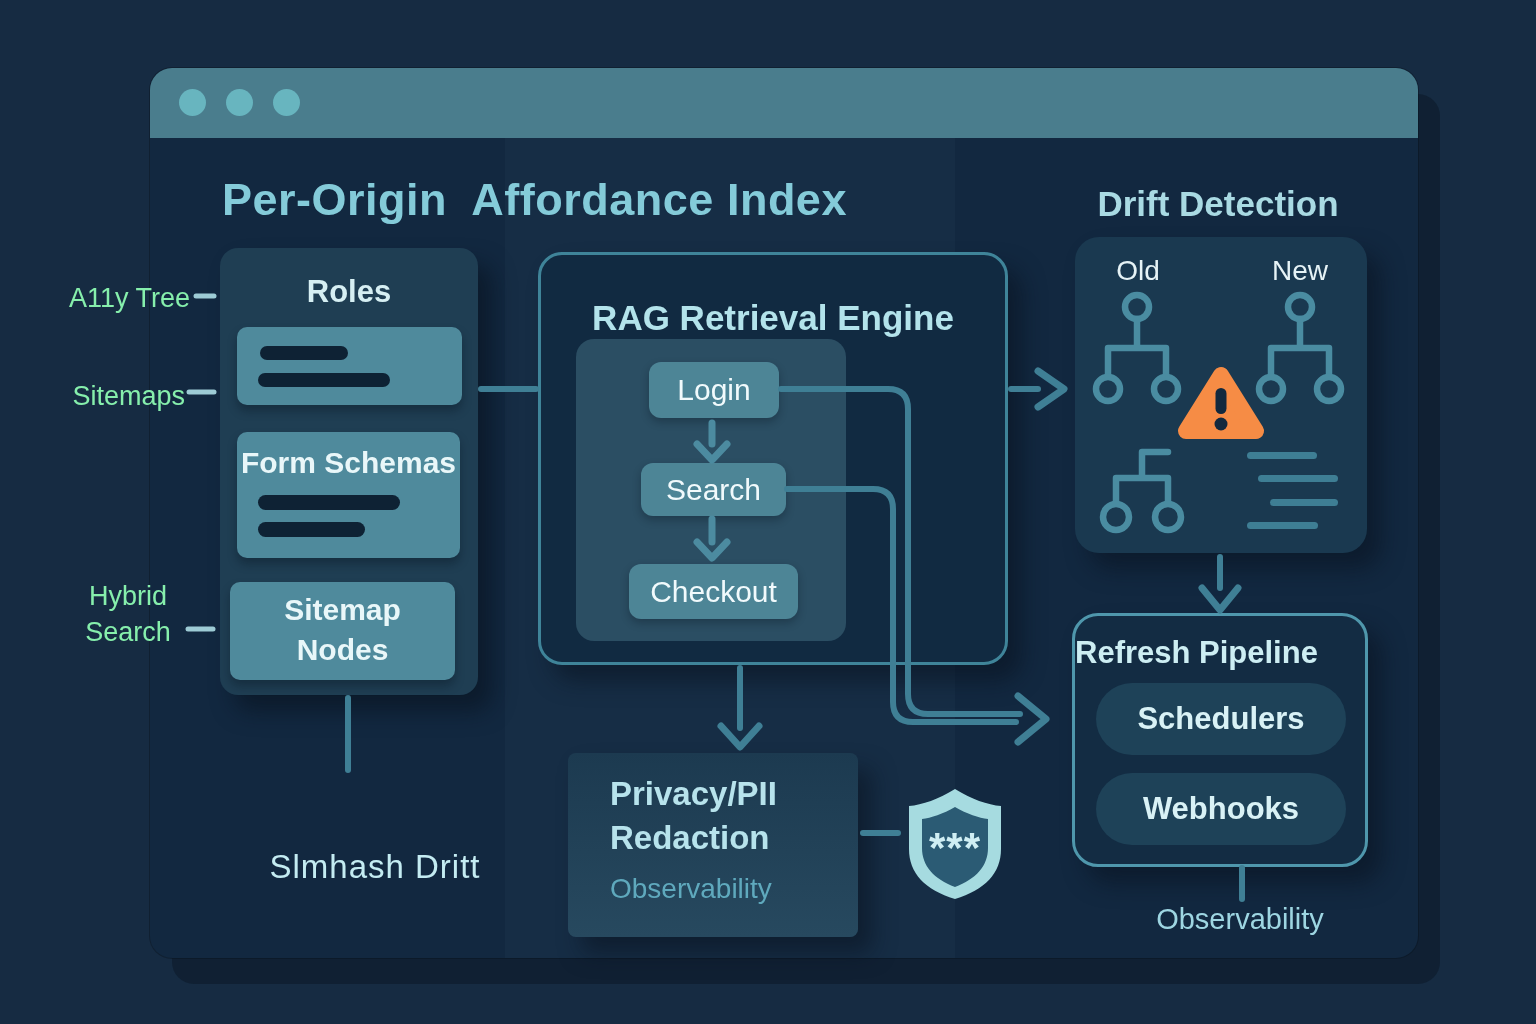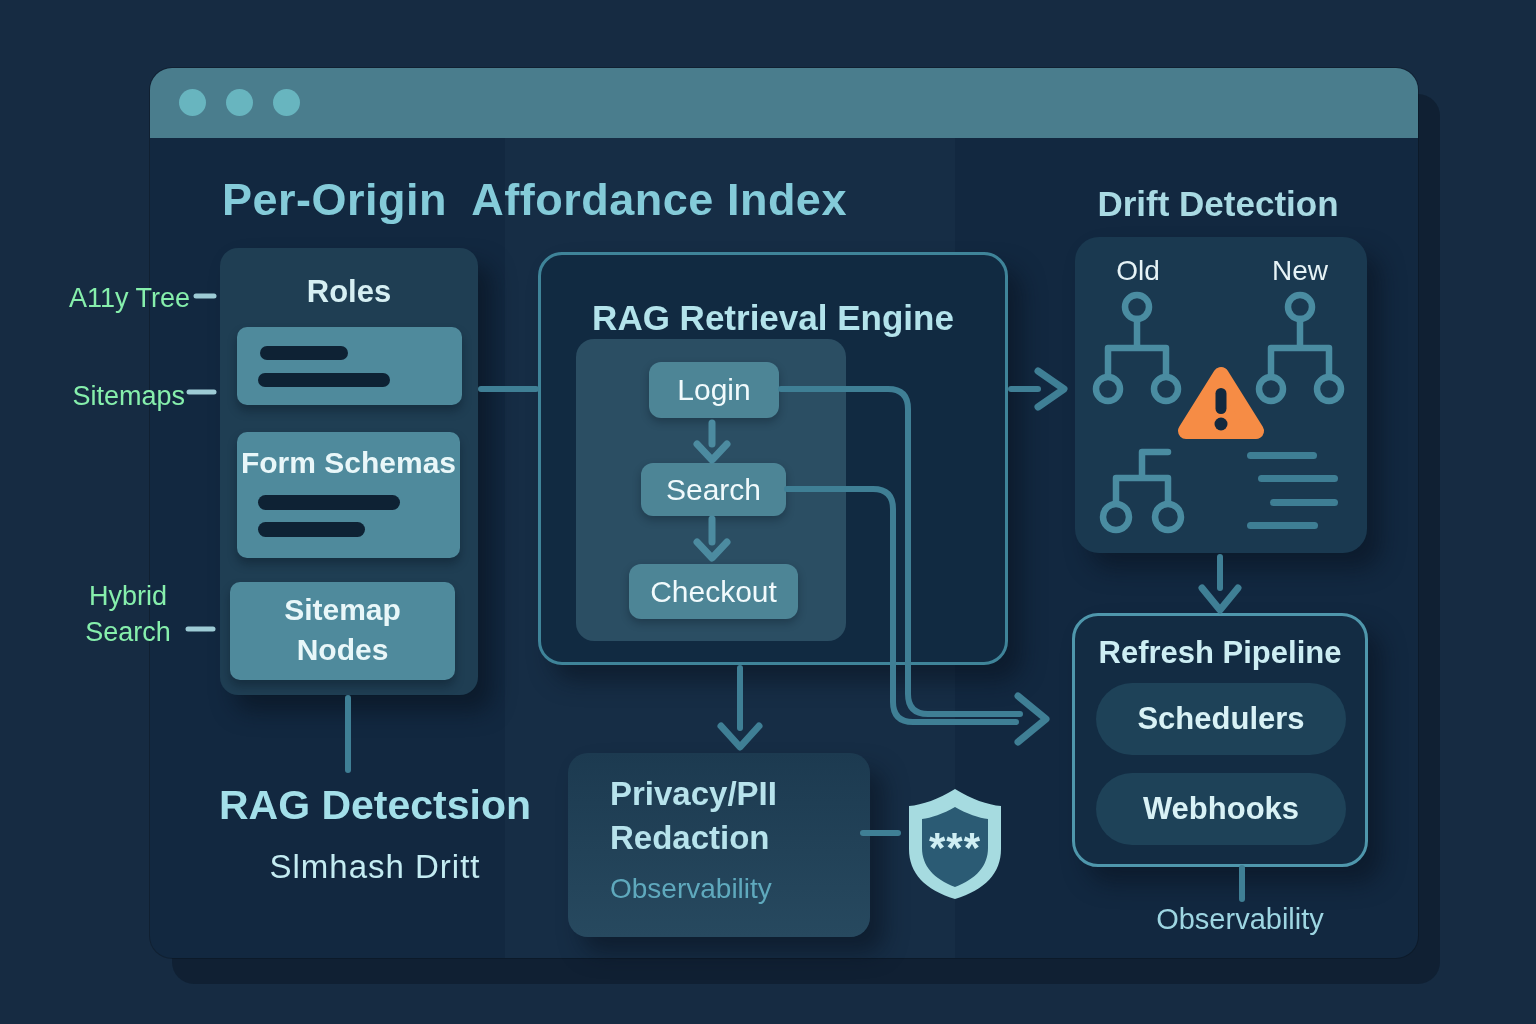--- a/index.html
+++ b/index.html
@@ -64,34 +64,34 @@
                border-radius:24px;box-shadow:14px 16px 22px rgba(7,16,28,.5);}
   .tree-label{position:absolute;top:18px;width:90px;text-align:center;font-size:28px;
               color:#e6f3f6;}
   .old-label{left:18px;}
   .new-label{left:180px;}
 
   
   .refresh-box{left:1072px;top:613px;width:296px;height:254px;background:#132c43;
                border:3px solid #4f97ac;border-radius:26px;box-sizing:border-box;
                box-shadow:14px 16px 22px rgba(7,16,28,.5);}
-  .refresh-title{left:0;top:19px;width:290px;text-align:center;font-size:31px;
+  .refresh-title{left:0;top:19px;width:290px;text-align:left;font-size:31px;
                  font-weight:bold;color:#cdeef3;}
   .pill{position:absolute;left:21px;width:250px;height:72px;background:#1e4258;
         border-radius:38px;display:flex;align-items:center;justify-content:center;
         font-size:31px;font-weight:bold;color:#d9f2f6;}
   .pill0{top:67px;}
   .pill1{top:157px;}
   .obs-footer{left:1108px;top:903px;width:264px;text-align:center;font-size:29px;
               color:#9ed6e2;}
 
   
-  .privacy-box{left:568px;top:753px;width:290px;height:184px;border-radius:20px;
+  .privacy-box{left:568px;top:753px;width:290px;height:184px;border-radius:8px;
                background:linear-gradient(#1c3a50,#27495f);
-               box-shadow:14px 16px 22px rgba(7,16,28,.5);padding-left:12px;}
+               box-shadow:14px 16px 22px rgba(7,16,28,.5);}
   .p-line{position:absolute;left:42px;color:#b7e3ec;font-size:33px;font-weight:bold;}
   .p1{top:22px;}
   .p2{top:66px;}
   .p3{top:120px;font-size:28px;font-weight:normal;color:#5fa9bd;}
 
   
   .rd-title{left:180px;top:782px;width:390px;text-align:center;font-size:41px;
             font-weight:bold;color:#a3dfe9;}
   .rd-sub{left:200px;top:848px;width:350px;text-align:center;font-size:33px;
           color:#c4ecf2;letter-spacing:1px;}
@@ -161,21 +161,20 @@
     <div class="pill pill1">Webhooks</div>
   </div>
   <div class="abs obs-footer">Observability</div>
 
   <div class="abs privacy-box">
     <div class="p-line p1">Privacy/PII</div>
     <div class="p-line p2">Redaction</div>
     <div class="p-line p3">Observability</div>
   </div>
 
-  <div class="abs rd-title">RAG Detectsion</div>
   <div class="abs rd-sub">Slmhash Dritt</div>
 
   <svg class="overlay" viewBox="0 0 1536 1024" xmlns="http://www.w3.org/2000/svg">
     <defs>
       <linearGradient id="fadegrad" x1="0" y1="0" x2="0" y2="1">
         <stop offset="0" stop-color="#3e7e94"></stop>
         <stop offset="1" stop-color="#3e7e94" stop-opacity="0"></stop>
       </linearGradient>
     </defs>
 

